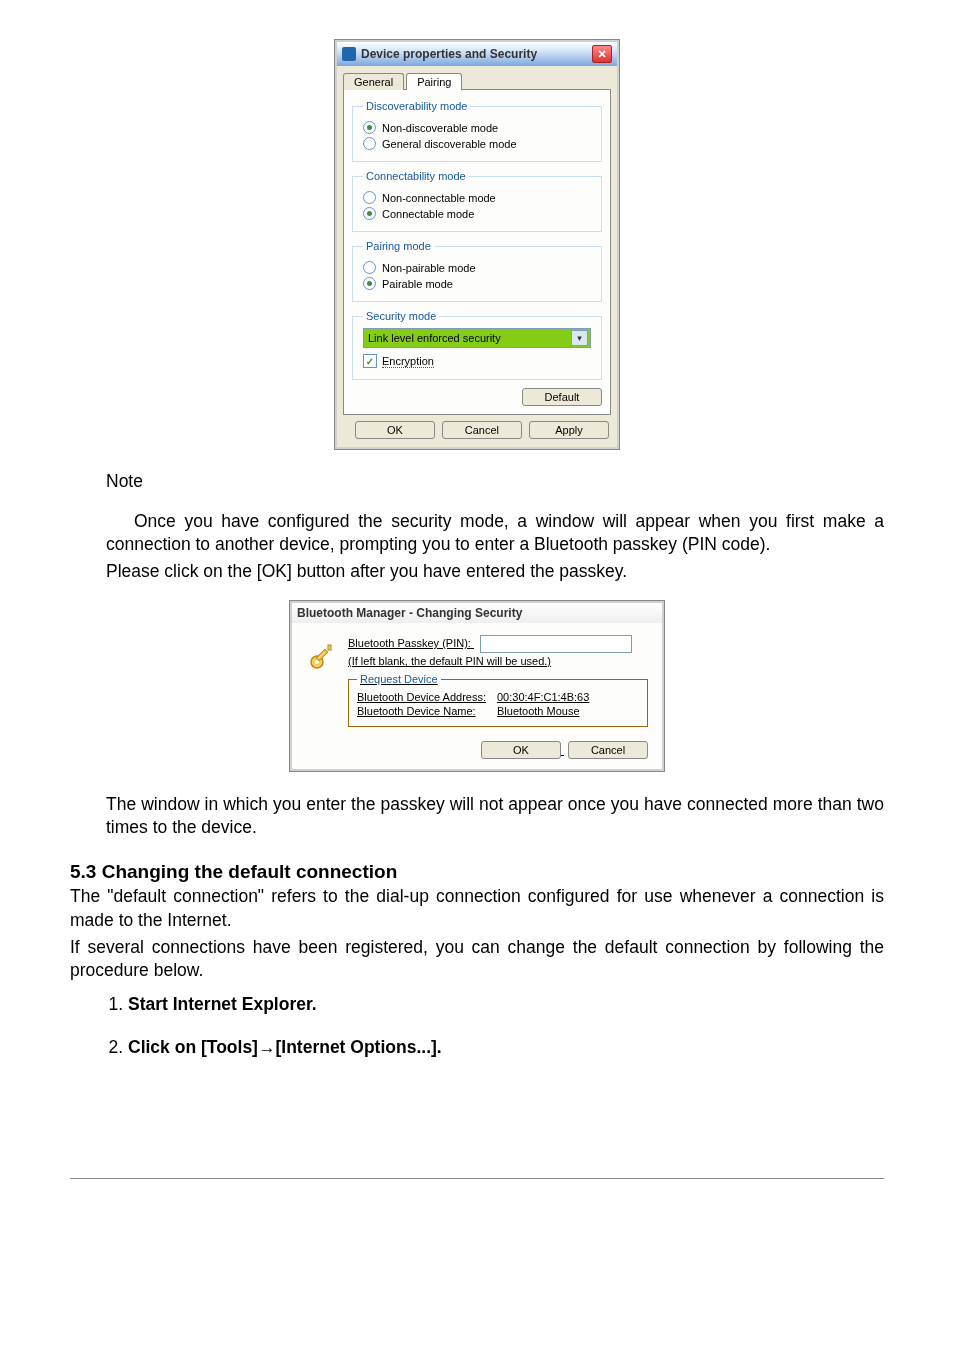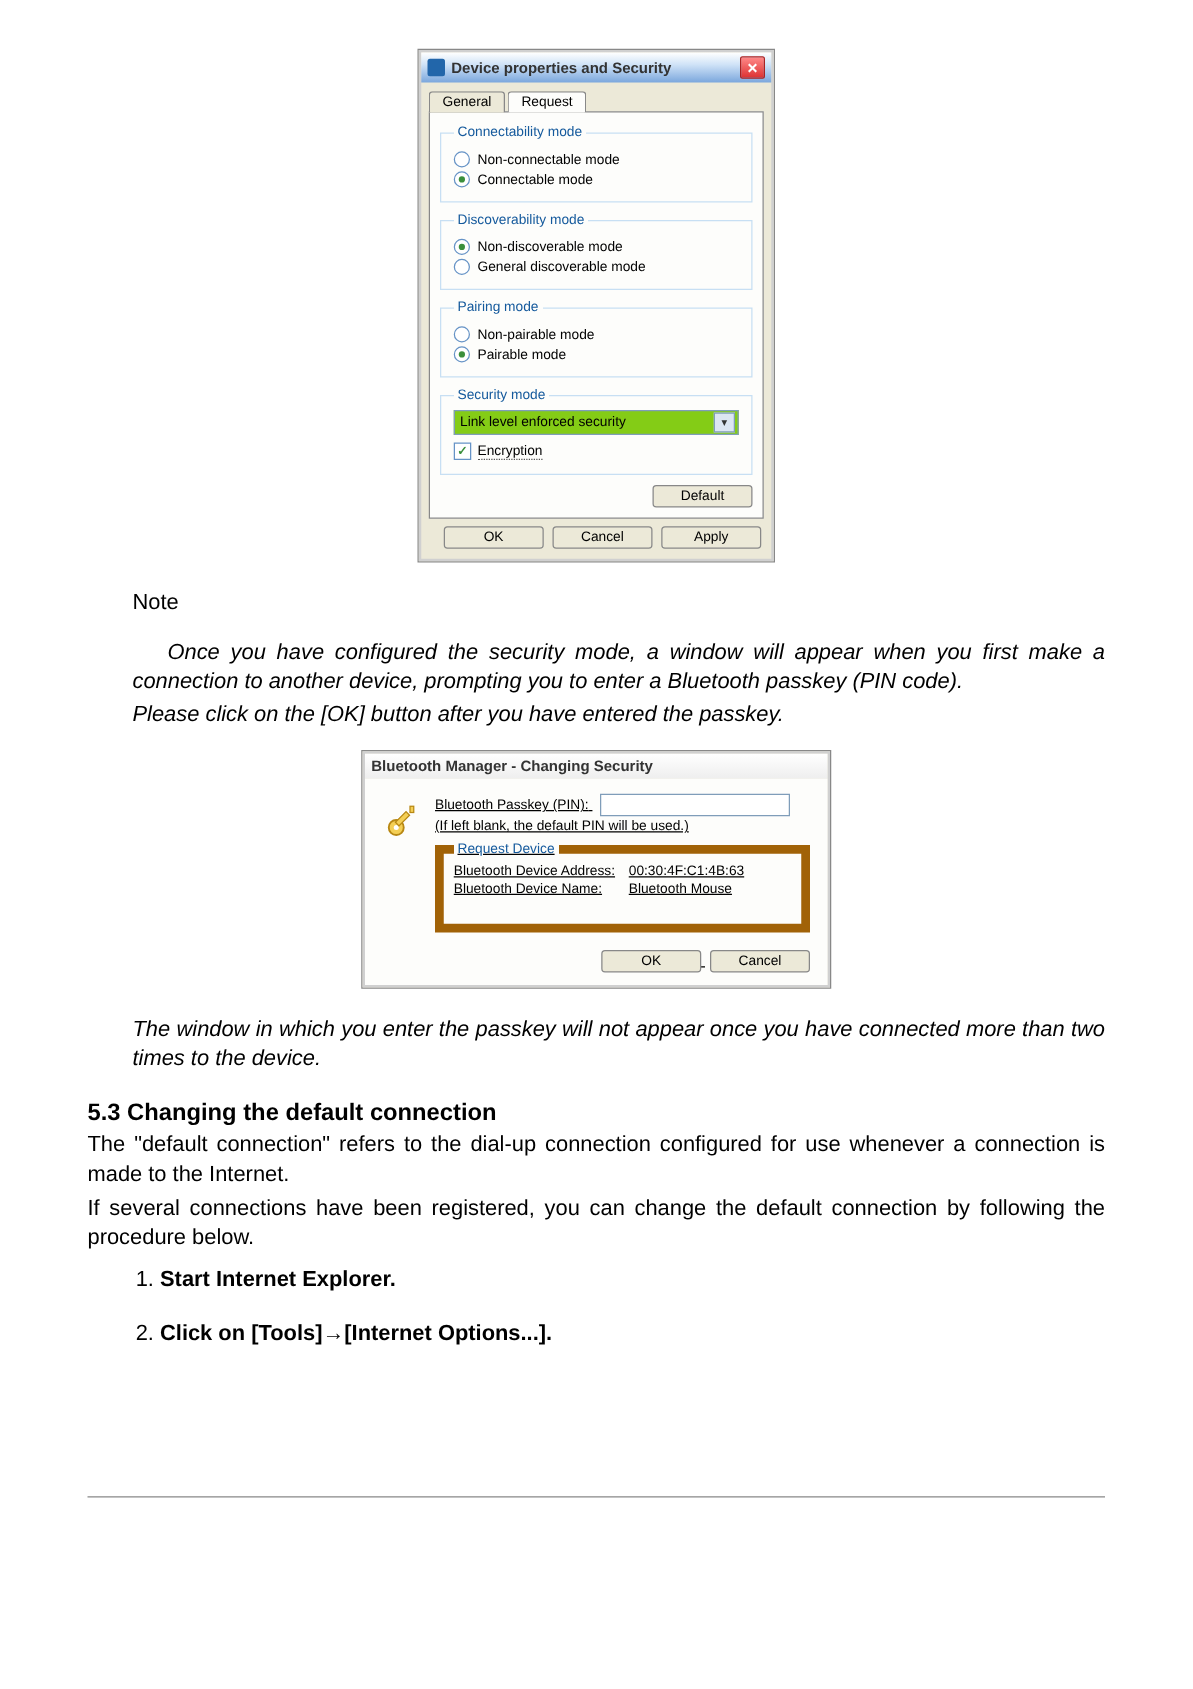--- a/index.html
+++ b/index.html
@@ -111,28 +111,28 @@
     width: 32px; height: 32px; margin: 6px 10px 0 0;
   }
   .dlg2-icon svg { width: 32px; height: 32px; }
   .dlg2-main { flex: 1; font-size: 11px; }
   .pin-input {
     display: inline-block; width: 150px; height: 16px;
     border: 1px solid #7f9db9; background: #fff; vertical-align: middle;
     margin-left: 6px;
   }
   .sub-note { margin: 2px 0 6px 0; }
-  .req-fs { border: 7px solid #a16207; padding: 4px 8px 20px 8px; }
+  .req-fs { border: 1px solid #a16207; padding: 4px 8px 7px 8px; }
   .kv { display: flex; margin: 2px 0; }
   .kv .k { width: 140px; }
   .body-text {
     font-size: 17.5px; line-height: 1.32;
     margin: 0 0 4px 0;
   }
-  .body-text.indent { padding-left: 36px; font-style: italic; }
+  .body-text.indent { padding-left: 36px; }
   .body-text.justify { text-align: justify; }
   .note-head { font-weight: normal; font-size: 17.5px; margin-top: 22px; margin-bottom: 18px; padding-left: 36px;}
   h3.section {
     font-size: 19px; font-weight: bold; margin: 22px 0 2px 0;
   }
   ol.steps { margin: 12px 0 0 36px; padding: 0 0 0 22px; }
   ol.steps li { font-size: 17.5px; margin: 0 0 22px 0; }
   ol.steps li .step-text { font-weight: bold; }
   hr.footer { margin-top: 120px; border: none; border-top: 1px solid #888; }
   .dotted { border-bottom: 1px dotted #555; display:inline-block;text-align:right; }
@@ -144,45 +144,45 @@
 
   <div class="center-wrap">
     <div class="dialog dialog1">
       <div class="titlebar dark">
         <span class="tb-icon"></span>
         <span class="tb-text">Device properties and Security</span>
         <span class="close-btn">✕</span>
       </div>
       <div class="tabs">
         <div class="tab">General</div>
-        <div class="tab active">Request</div>
+        <div class="tab active">Pairing</div>
       </div>
       <div class="tabpanel">
+
+        <fieldset>
+          <legend>Discoverability mode</legend>
+          <div class="opt">
+            <span class="radio-dot sel"></span>
+            <span>Non-discoverable mode</span>
+          </div>
+          <div class="opt">
+            <span class="radio-dot"></span>
+            <span>General discoverable mode</span>
+          </div>
+        </fieldset>
 
         <fieldset>
           <legend>Connectability mode</legend>
           <div class="opt">
             <span class="radio-dot"></span>
             <span>Non-connectable mode</span>
           </div>
           <div class="opt">
             <span class="radio-dot sel"></span>
             <span>Connectable mode</span>
-          </div>
-        </fieldset>
-
-        <fieldset>
-          <legend>Discoverability mode</legend>
-          <div class="opt">
-            <span class="radio-dot sel"></span>
-            <span>Non-discoverable mode</span>
-          </div>
-          <div class="opt">
-            <span class="radio-dot"></span>
-            <span>General discoverable mode</span>
           </div>
         </fieldset>
 
         <fieldset>
           <legend>Pairing mode</legend>
           <div class="opt">
             <span class="radio-dot"></span>
             <span>Non-pairable mode</span>
           </div>
           <div class="opt">

